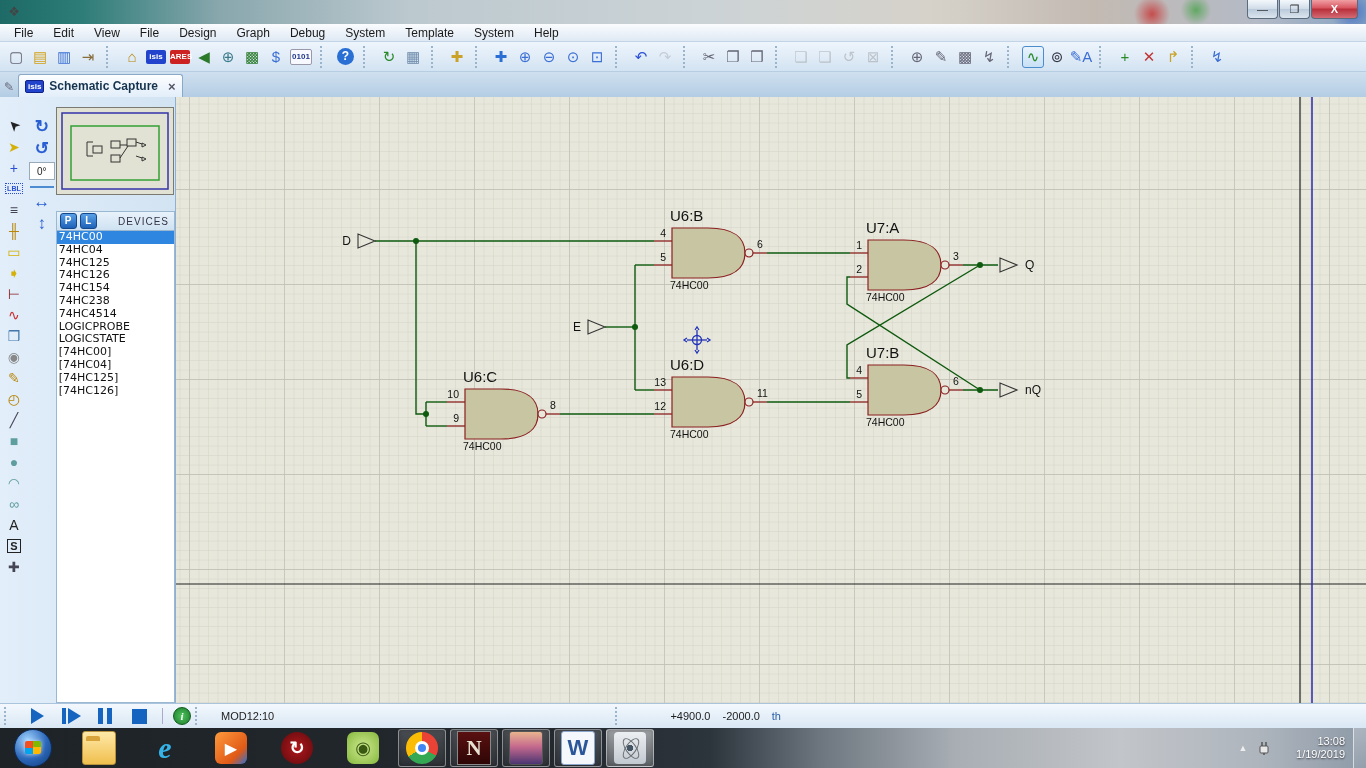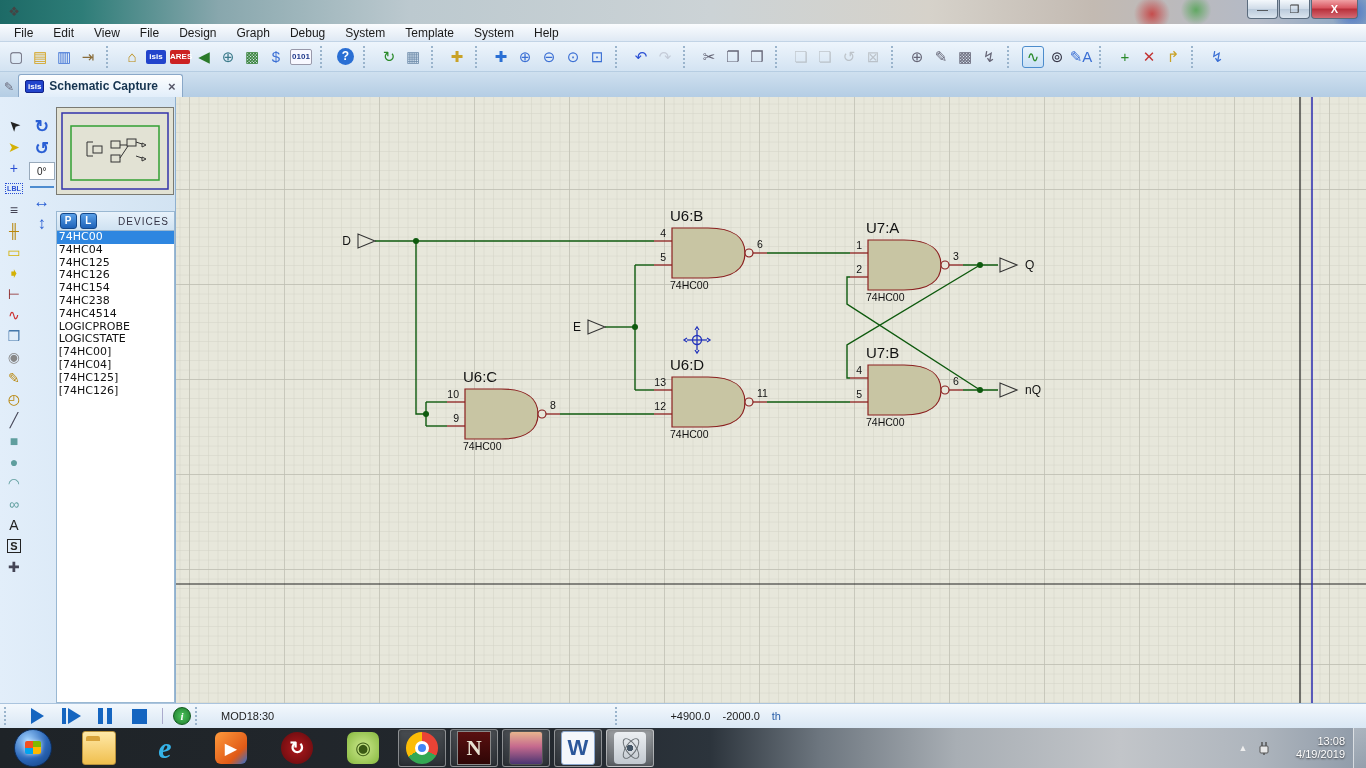--- a/index.html
+++ b/index.html
@@ -484,21 +484,21 @@
           <div class="shape-pbar"></div>
           <div class="shape-pbar"></div>
         </div>
         <div class="simbtn">
           <div class="shape-stop"></div>
         </div>
       </div>
     <div class="sb-sep"></div>
     <div class="info-icon">i</div>
     <div class="sb-grip"></div>
-    <div class="sb-mod">MOD18:30</div>
+    <div class="sb-mod">MOD12:10</div>
     <div class="sb-grip"></div>
     <div class="sb-coords">
       <span>+4900.0</span>
       <span>-2000.0</span>
       <span class="sb-units">th</span>
     </div>
   </div>
 
   <div class="taskbar">
     <div id="tb-apps" style="display:flex;align-items:center;">
@@ -541,19 +541,19 @@
       <div class="tray-plug">
         <svg width="16" height="16">
           <rect x="4" y="6" width="8" height="7" rx="1" fill="#e8e8e8" stroke="#555"></rect>
           <line x1="6" y1="6" x2="6" y2="2" stroke="#555" stroke-width="1.5"></line>
           <line x1="10" y1="6" x2="10" y2="2" stroke="#555" stroke-width="1.5"></line>
           <line x1="8" y1="13" x2="8" y2="15" stroke="#555" stroke-width="1.5"></line>
         </svg>
       </div>
       <div class="tray-clock">
         <div>13:08</div>
-        <div>4/19/2019</div>
+        <div>1/19/2019</div>
       </div>
       <div class="show-desktop"></div>
     </div>
   </div>
 
 </div>
 
 </body></html>

